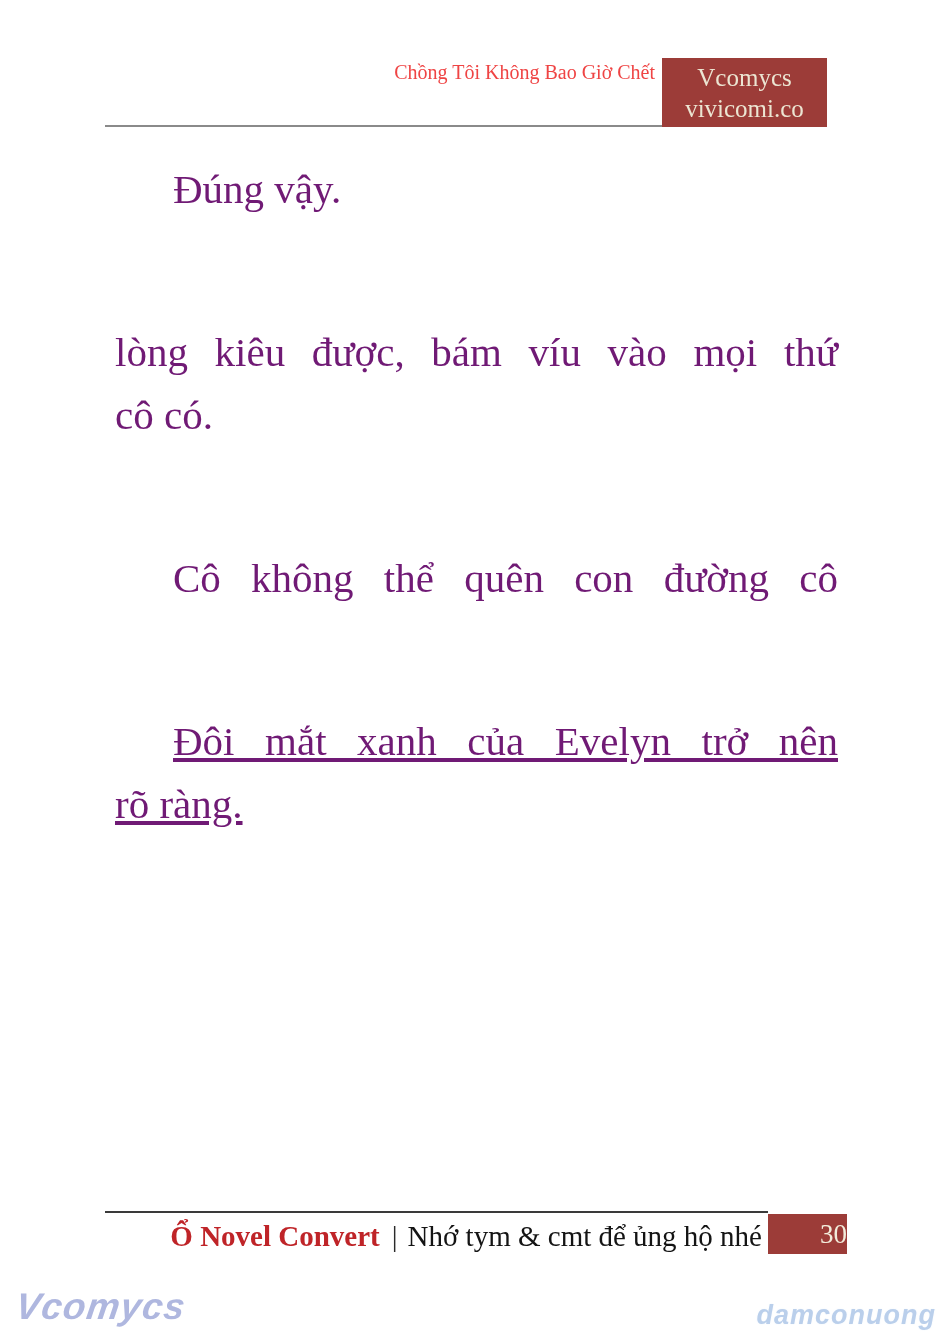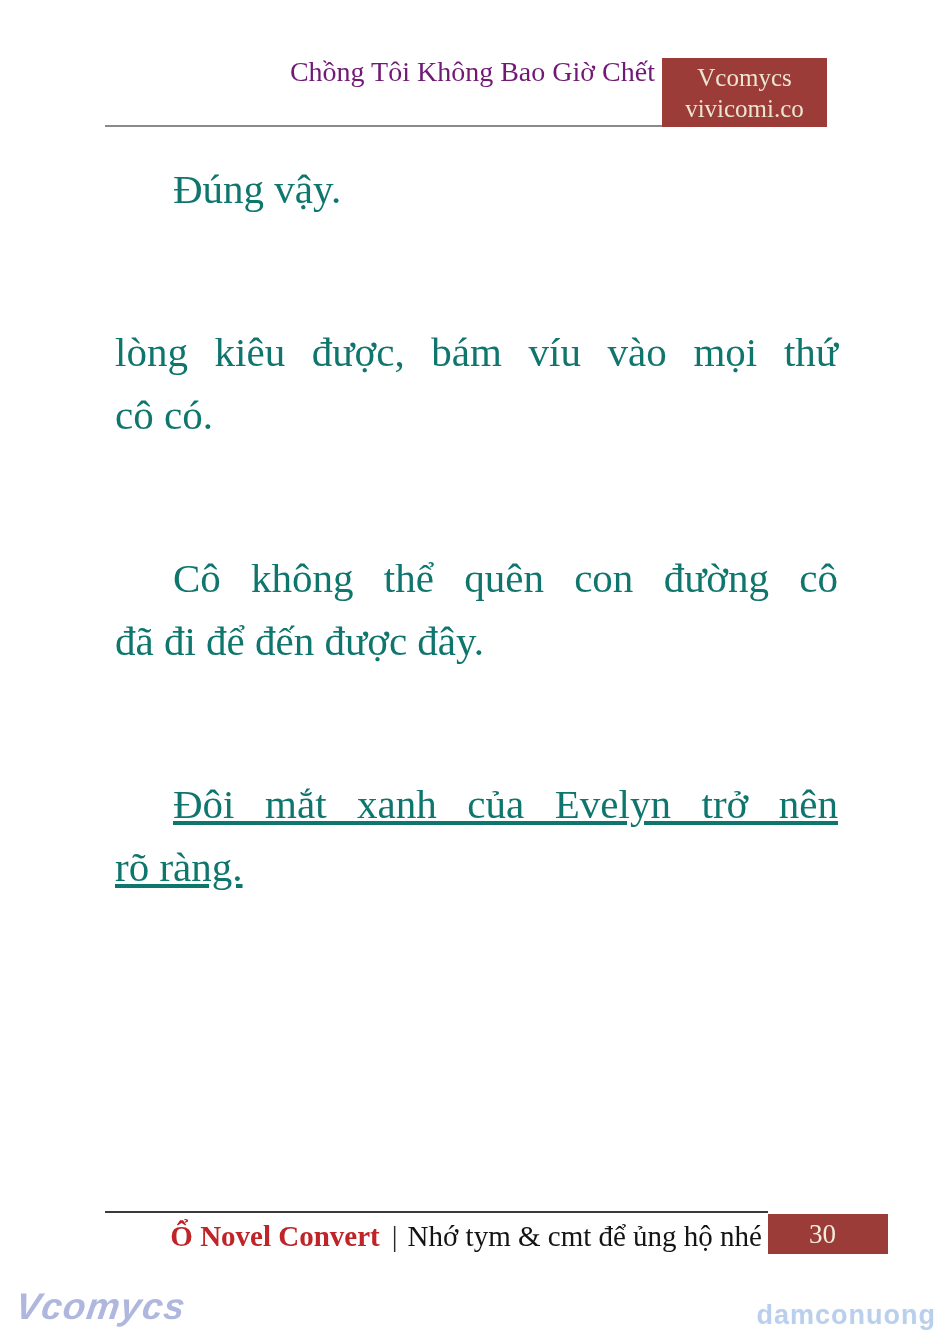--- a/index.html
+++ b/index.html
@@ -16,23 +16,23 @@
     font-family: "Liberation Serif", serif;
     color: #1b1b1b;
   }
 
   
   .header-titles {
     position: absolute;
     top: 58px;
     right: 295px; 
     text-align: right;
-    font-size: 28px;
+    font-size: 20px;
     line-height: 28px;
-    color: #701a75;
+    color: #ef4444;
     white-space: nowrap;
     margin-left: 12px;
   }
   .header-brand-box {
     position: absolute;
     left: 662px;
     top: 58px;
     width: 165px;
     height: 69px;
     background: #9c3c38;
@@ -55,21 +55,21 @@
   }
 
   
   .body-text {
     position: absolute;
     left: 115px;
     top: 158px;
     width: 723px;
     font-size: 41px;
     line-height: 63px;
-    color: #0f766e;
+    color: #701a75;
   }
   .paragraph { margin: 0 0 100px 0; }
   .paragraph:last-child { margin-bottom: 0; text-decoration: underline; }
   .line {
     white-space: nowrap;
   }
   .line.fill {
     text-align: justify;
     text-align-last: justify;
   }
@@ -107,23 +107,22 @@
   .page-number-box {
     position: absolute;
     left: 768px;
     top: 1214px;
     width: 79px;
     height: 40px;
     background: #9c3c38;
     color: #f2ecdb;
     display: flex;
     align-items: center;
-    justify-content: flex-start;
+    justify-content: flex-end;
     font-size: 27px;
-    padding-left: 41px;
   }
 
   
   .wm-left {
     position: absolute;
     left: 16px;
     top: 1286px;
     font-family: "Liberation Sans", sans-serif;
     font-style: italic;
     font-weight: bold;
@@ -137,20 +136,21 @@
     position: absolute;
     right: 14px;
     top: 1300px;
     font-family: "Liberation Sans", sans-serif;
     font-weight: bold;
     font-size: 27px;
     letter-spacing: 1px;
     color: #b7cdea;
     text-shadow: 0 0 6px #ffffff, 0 0 2px #eaf2fb;
     opacity: 0.95;
+    font-style: italic;
   }
 </style>
 </head>
 <body>
 
 <div class="page">
 
   <div class="header-titles">
     <div>Chồng Tôi Không Bao Giờ Chết</div>
   </div>
@@ -166,21 +166,20 @@
       <div class="line indent">Đúng vậy.</div>
     </div>
 
     <div class="paragraph">
       <div class="line fill">lòng kiêu được, bám víu vào mọi thứ</div>
       <div class="line">cô có.</div>
     </div>
 
     <div class="paragraph">
       <div class="line indent fill">Cô không thể quên con đường cô</div>
-      <div class="line">đã đi để đến được đây.</div>
     </div>
 
     <div class="paragraph">
       <div class="line indent fill">Đôi mắt xanh của Evelyn trở nên</div>
       <div class="line">rõ ràng.</div>
     </div>
 
   </div>
 
   <div class="footer-rule"></div>

